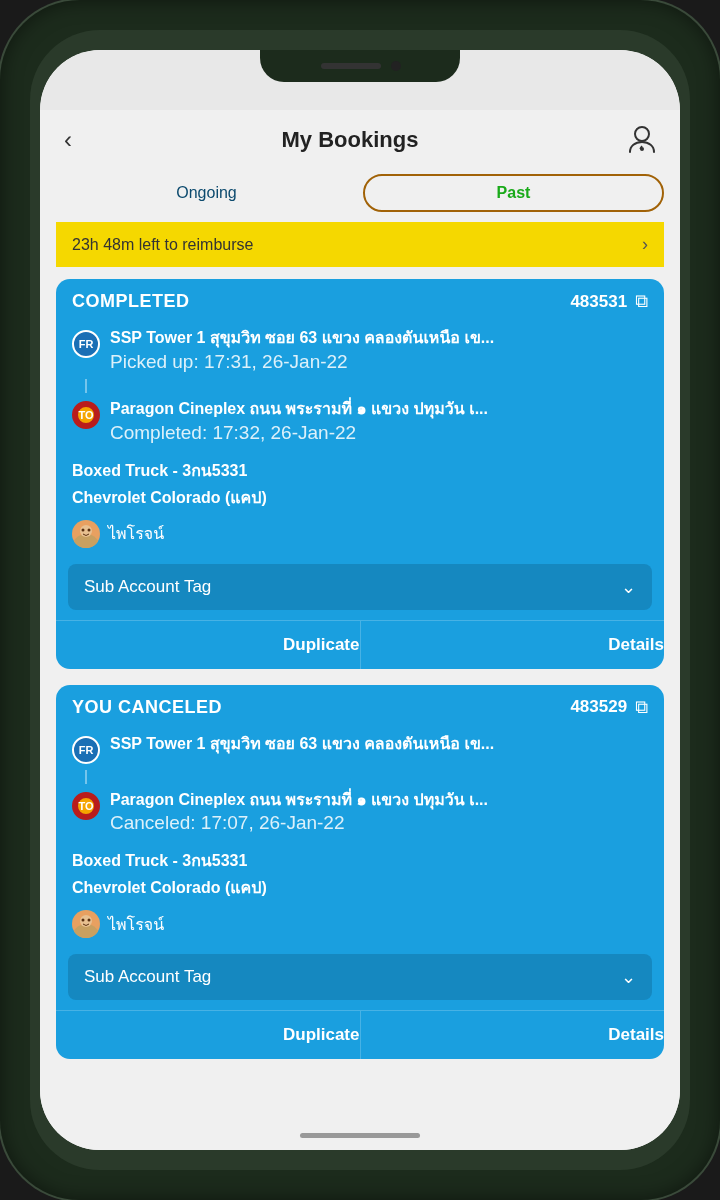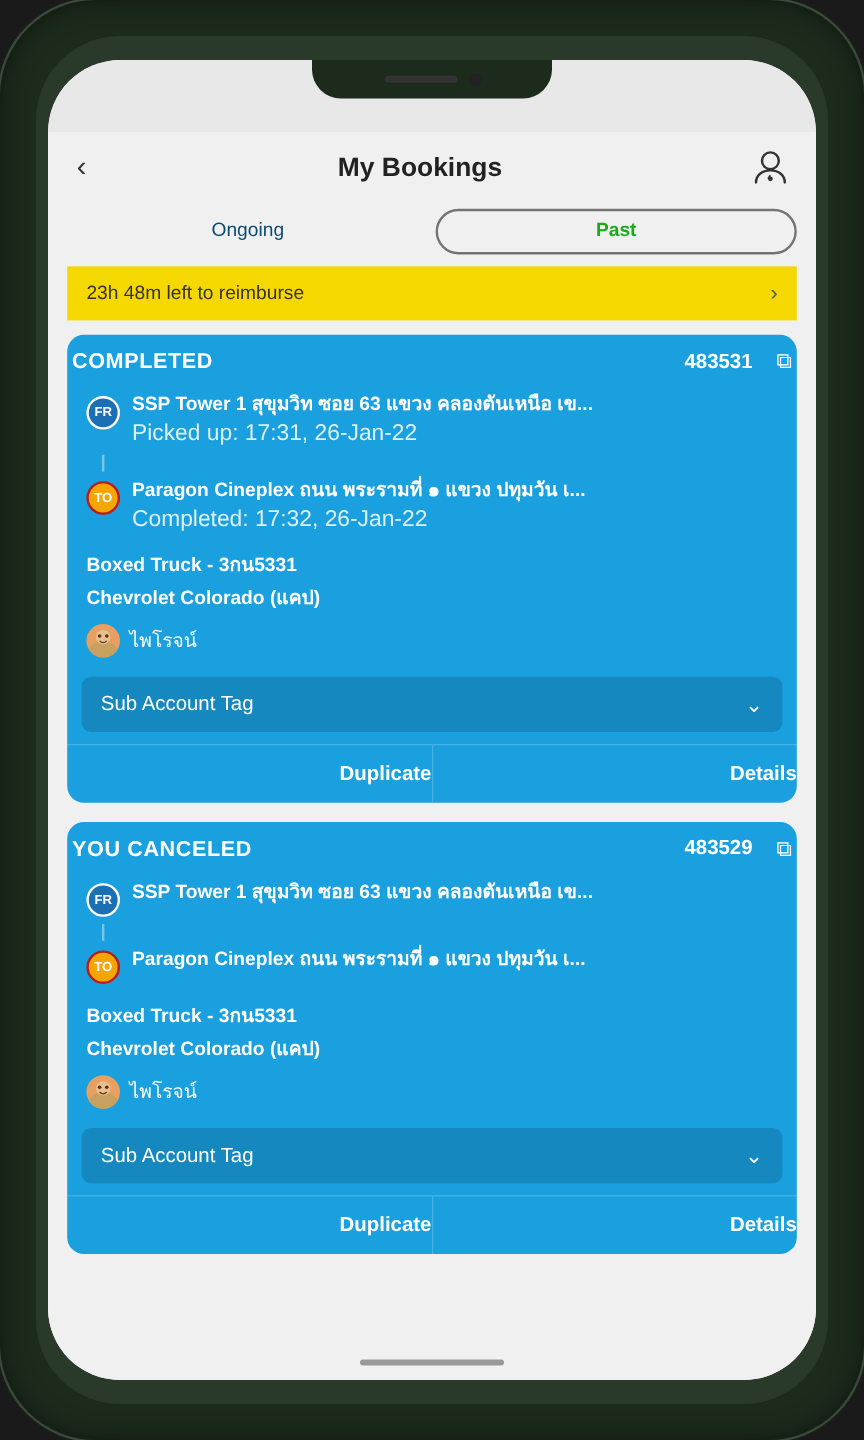--- a/index.html
+++ b/index.html
@@ -120,21 +120,21 @@
       text-align: center;
       padding: 8px 0;
       border-radius: 24px;
       font-size: 16px;
       cursor: pointer;
       border: 2px solid transparent;
       color: #0c4a6e;
       font-weight: 400;
     }
     .tab.active {
-      border: 2px solid #737373;
+      border: 2px solid #a16207;
       color: #1aaa1a;
       font-weight: 600;
     }
     .reimburse-banner {
       background: #f5d800;
       margin: 0 16px 12px;
       border-radius: 0;
       padding: 12px 16px;
       display: flex;
       align-items: center;
@@ -153,32 +153,32 @@
     .booking-card {
       margin: 0 16px 16px;
       background: #1a9fdf;
       border-radius: 14px;
       overflow: hidden;
     }
     .card-header {
       display: flex;
       align-items: center;
       justify-content: space-between;
-      padding: 12px 4px 10px;
+      padding: 12px 16px 10px;
     }
     .card-status {
       font-size: 18px;
       font-weight: 700;
       color: white;
       letter-spacing: 0.5px;
     }
     .card-id-row {
       display: flex;
       align-items: center;
-      gap: 20px;
+      gap: 8px;
     }
     .card-id {
       font-size: 17px;
       font-weight: 600;
       color: white;
     }
     .copy-icon {
       font-size: 18px;
       color: white;
       cursor: pointer;
@@ -196,21 +196,21 @@
       display: flex;
       align-items: center;
       justify-content: center;
       font-size: 11px;
       font-weight: 700;
       color: white;
       flex-shrink: 0;
       margin-top: 2px;
     }
     .badge-fr { background: #1a6fb5; border: 2px solid white; }
-    .badge-to { background: #f5a500; border: 2px solid #b91c1c; }
+    .badge-to { background: #f5a500; border: 6px solid #b91c1c; }
     .location-text {
       font-size: 16px;
       font-weight: 600;
       color: white;
       line-height: 1.3;
       flex: 1;
     }
     .location-sub {
       font-size: 19px;
       color: rgba(255,255,255,0.85);
@@ -417,20 +417,21 @@
               <div class="location-text">SSP Tower 1 สุขุมวิท ซอย 63 แขวง คลองตันเหนือ เข...</div>
             </div>
           </div>
 
           <div class="dot-line" style="margin-left:29px;"></div>
 
           <div class="location-row">
             <div class="location-badge badge-to">TO</div>
             <div>
               <div class="location-text">Paragon Cineplex ถนน พระรามที่ ๑ แขวง ปทุมวัน เ...</div>
+              <div class="location-sub">Canceled: 17:07, 26-Jan-22</div>
             </div>
           </div>
 
           <div class="vehicle-info">
             <div class="vehicle-line">Boxed Truck - 3กน5331</div>
             <div class="vehicle-line">Chevrolet Colorado (แคป)</div>
           </div>
 
           <div class="driver-row">
             <div class="driver-avatar">

